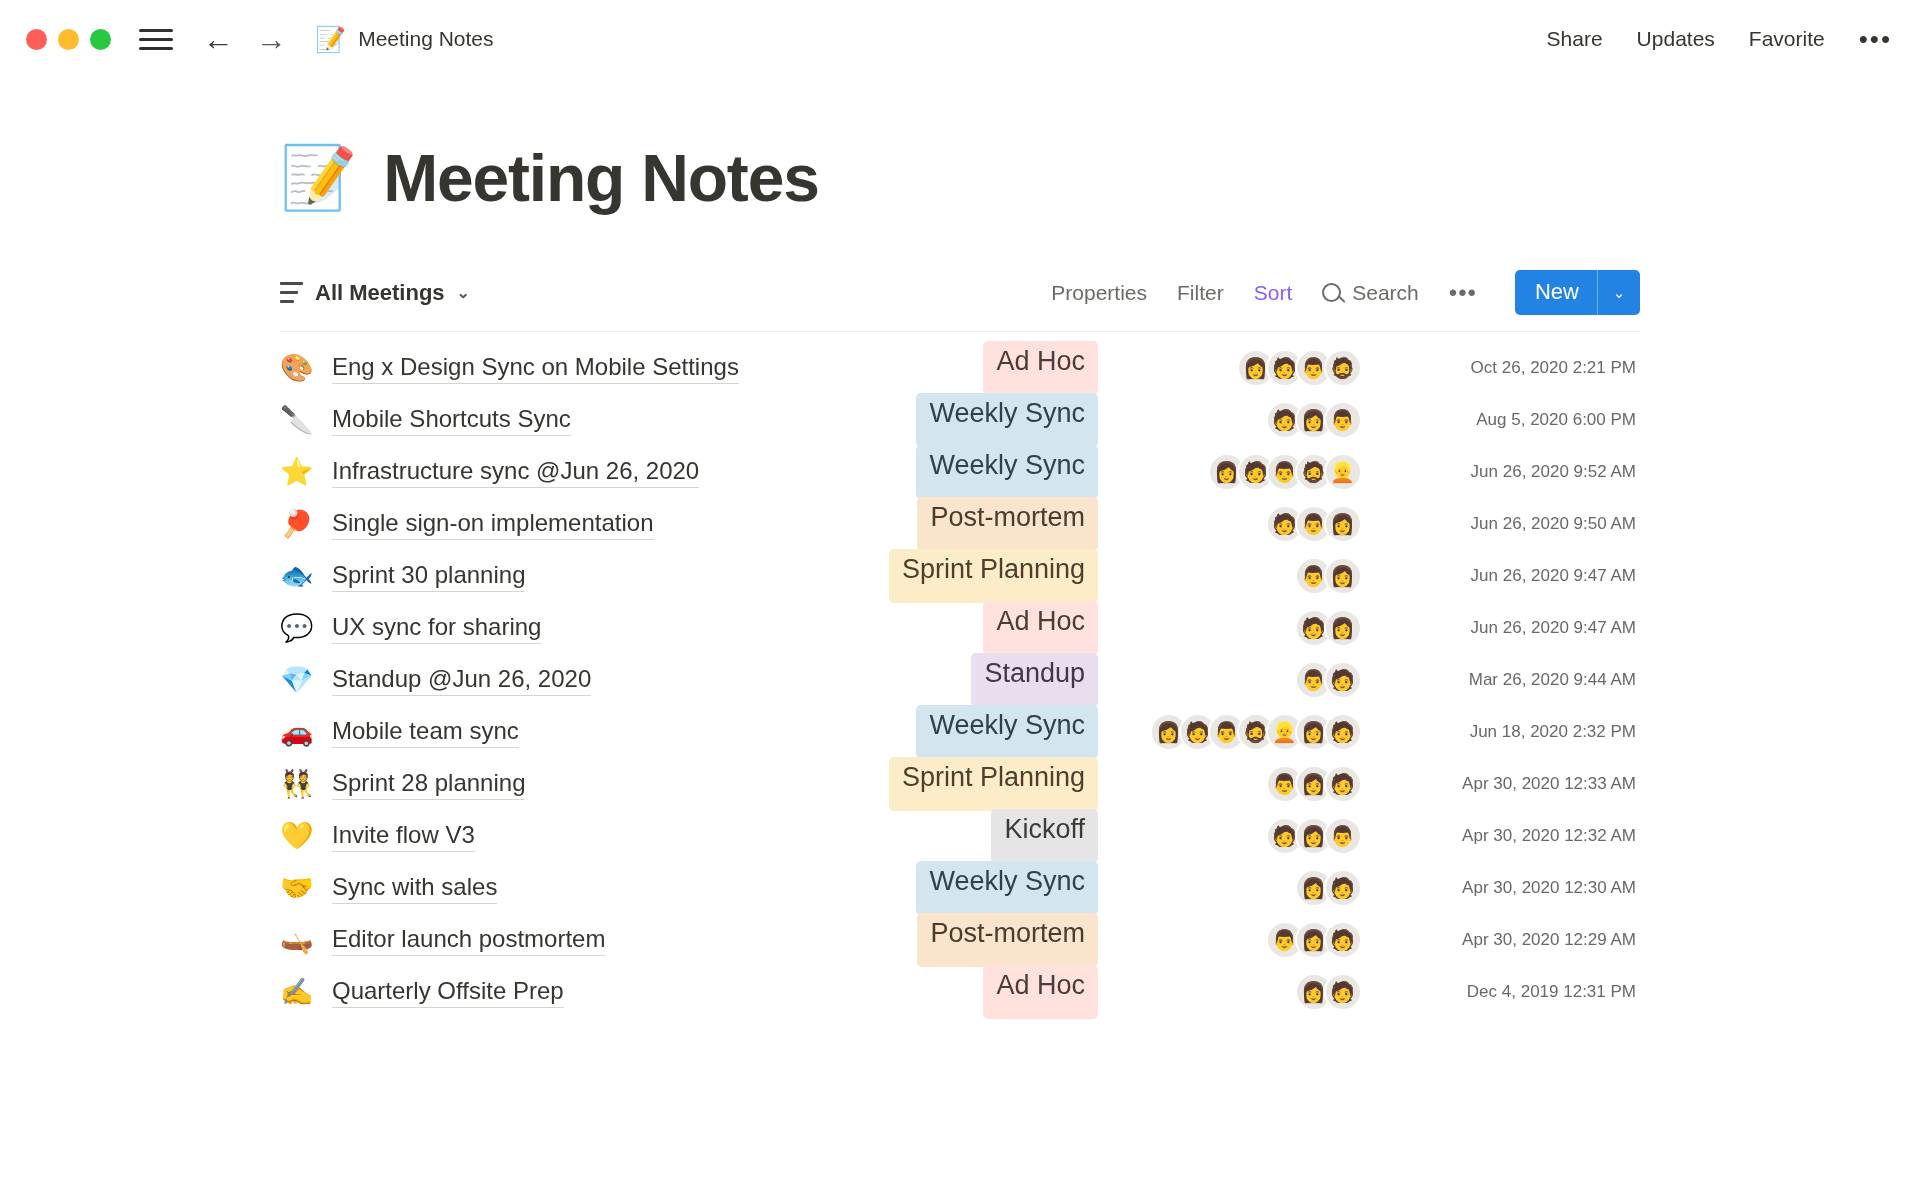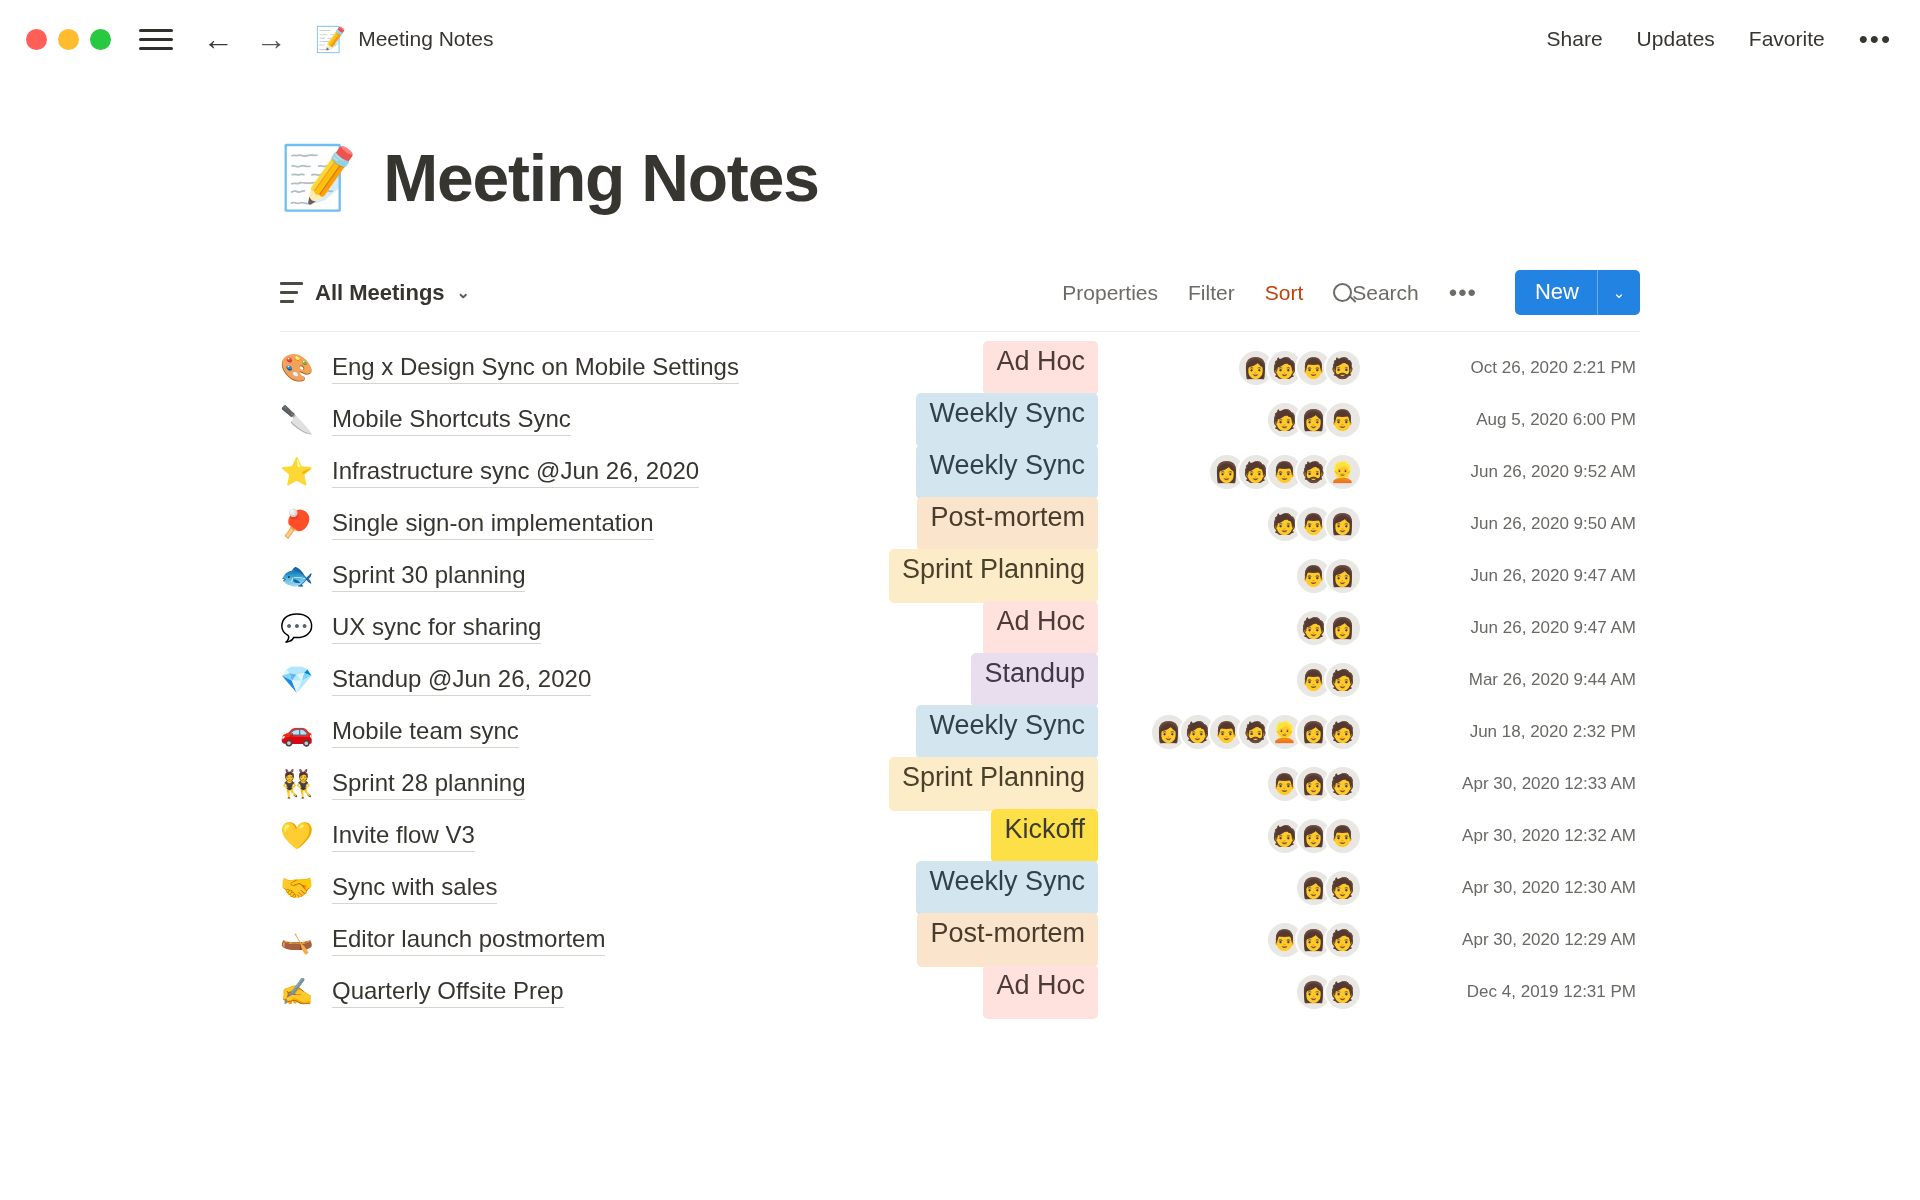--- a/index.html
+++ b/index.html
@@ -111,22 +111,22 @@
 
   .toolbar-right {
     margin-left: auto;
     display: flex;
     align-items: center;
     gap: 30px;
     font-size: 21px;
     color: #6d6b66;
   }
   .toolbar-right .tool { cursor: pointer; }
-  .toolbar-right .tool.active { color: #c2410c; }
-  .search-tool { display: flex; align-items: center; }
+  .toolbar-right .tool.active { color: #8b5cf6; }
+  .search-tool { display: flex; align-items: center; gap: 11px; }
   .search-glyph {
     width: 19px; height: 19px; border: 2.3px solid #6d6b66; border-radius: 50%;
     position: relative; display: inline-block;
   }
   .search-glyph::after {
     content: ""; position: absolute; width: 9px; height: 2.4px; background: #6d6b66;
     transform: rotate(45deg); right: -7px; bottom: 0px; border-radius: 2px;
   }
   .ellipsis-tool { font-size: 24px; letter-spacing: 1px; }
 
@@ -399,21 +399,21 @@
               <span class="avatar">👩</span>
               <span class="avatar">🧑</span>
             </span>
             <span class="date">Apr 30, 2020 12:33 AM</span>
           </div>
         </div>
         <div class="row">
           <span class="emoji">💛</span>
           <span class="title">Invite flow V3</span>
           <div class="row-right">
-            <span class="tag" style="background: #fde047; color: rgb(60, 59, 56);">Kickoff</span>
+            <span class="tag" style="background: #e5e5e5; color: rgb(60, 59, 56);">Kickoff</span>
             <span class="avatars">
               <span class="avatar">🧑</span>
               <span class="avatar">👩</span>
               <span class="avatar">👨</span>
             </span>
             <span class="date">Apr 30, 2020 12:32 AM</span>
           </div>
         </div>
         <div class="row">
           <span class="emoji">🤝</span>

